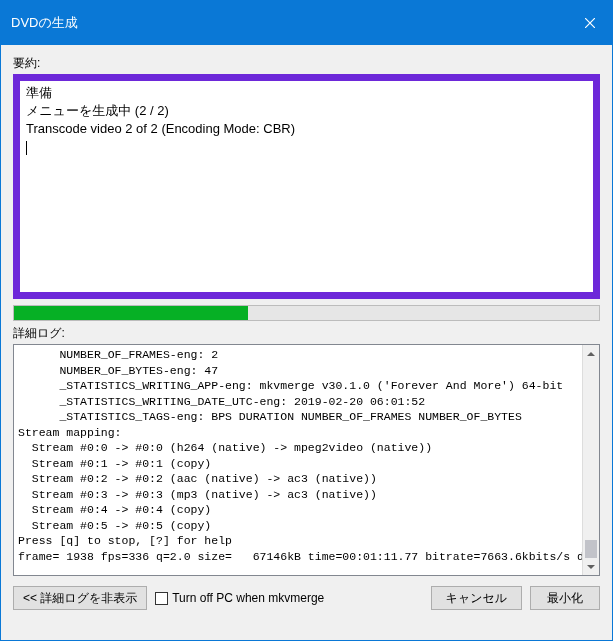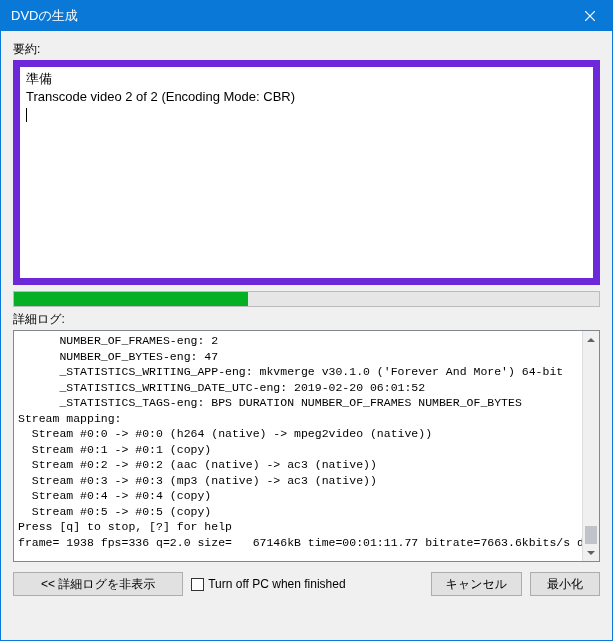--- a/index.html
+++ b/index.html
@@ -16,21 +16,21 @@
     width: 613px;
     height: 641px;
     border: 1px solid #0a78d6;
     background: #f0f0f0;
     display: flex;
     flex-direction: column;
   }
   .titlebar {
     background: #0a78d6;
     color: #fff;
-    height: 30px;
+    height: 44px;
     display: flex;
     align-items: center;
     padding-left: 10px;
     font-size: 13px;
   }
   .titlebar .title { flex: 1; }
   .titlebar .close {
     width: 45px;
     height: 30px;
     display: flex;
@@ -131,21 +131,21 @@
   .btn {
     background: #e1e1e1;
     border: 1px solid #adadad;
     height: 24px;
     padding: 0 14px;
     font-size: 12px;
     font-family: inherit;
     cursor: default;
     min-width: 70px;
   }
-  .btn.wide { min-width: 120px; padding: 0 27px; }
+  .btn.wide { min-width: 120px; padding: 0 9px; }
   .spacer { flex: 1; }
   .checkbox-wrap {
     display: flex;
     align-items: center;
     gap: 4px;
   }
   .checkbox {
     width: 13px; height: 13px;
     border: 1px solid #333;
     background: #fff;
@@ -162,20 +162,21 @@
           <path d="M0 0 L10 10 M10 0 L0 10" stroke="#fff" stroke-width="1.2"></path>
         </svg>
     </div>
   </div>
 
   <div class="content">
 
     <div class="section-label">要約:</div>
     <div class="summary-box">
       <div class="line">準備</div>
+      <div class="line">メニューを生成中 (2 / 2)</div>
       <div class="line">Transcode video 2 of 2 (Encoding Mode: CBR)</div>
       <div class="line"><span class="cursor"></span></div>
     </div>
 
     <div class="progress">
       <div class="progress-fill" id="pfill" style="width: 40%;"></div>
     </div>
 
     <div class="section-label">詳細ログ:</div>
     <div class="log-box">
@@ -207,21 +208,21 @@
               <path d="M0 2 L4 6 L8 2 Z"></path>
             </svg>
         </div>
       </div>
     </div>
 
     <div class="bottom-row">
       <button class="btn wide">&lt;&lt; 詳細ログを非表示</button>
       <label class="checkbox-wrap">
         <span class="checkbox"></span>
-        <span>Turn off PC when finished</span>
+        <span>Turn off PC when mkvmerge</span>
       </label>
       <div class="spacer"></div>
       <button class="btn">キャンセル</button>
       <button class="btn">最小化</button>
     </div>
 
   </div>
 </div>
 
 </body></html>

